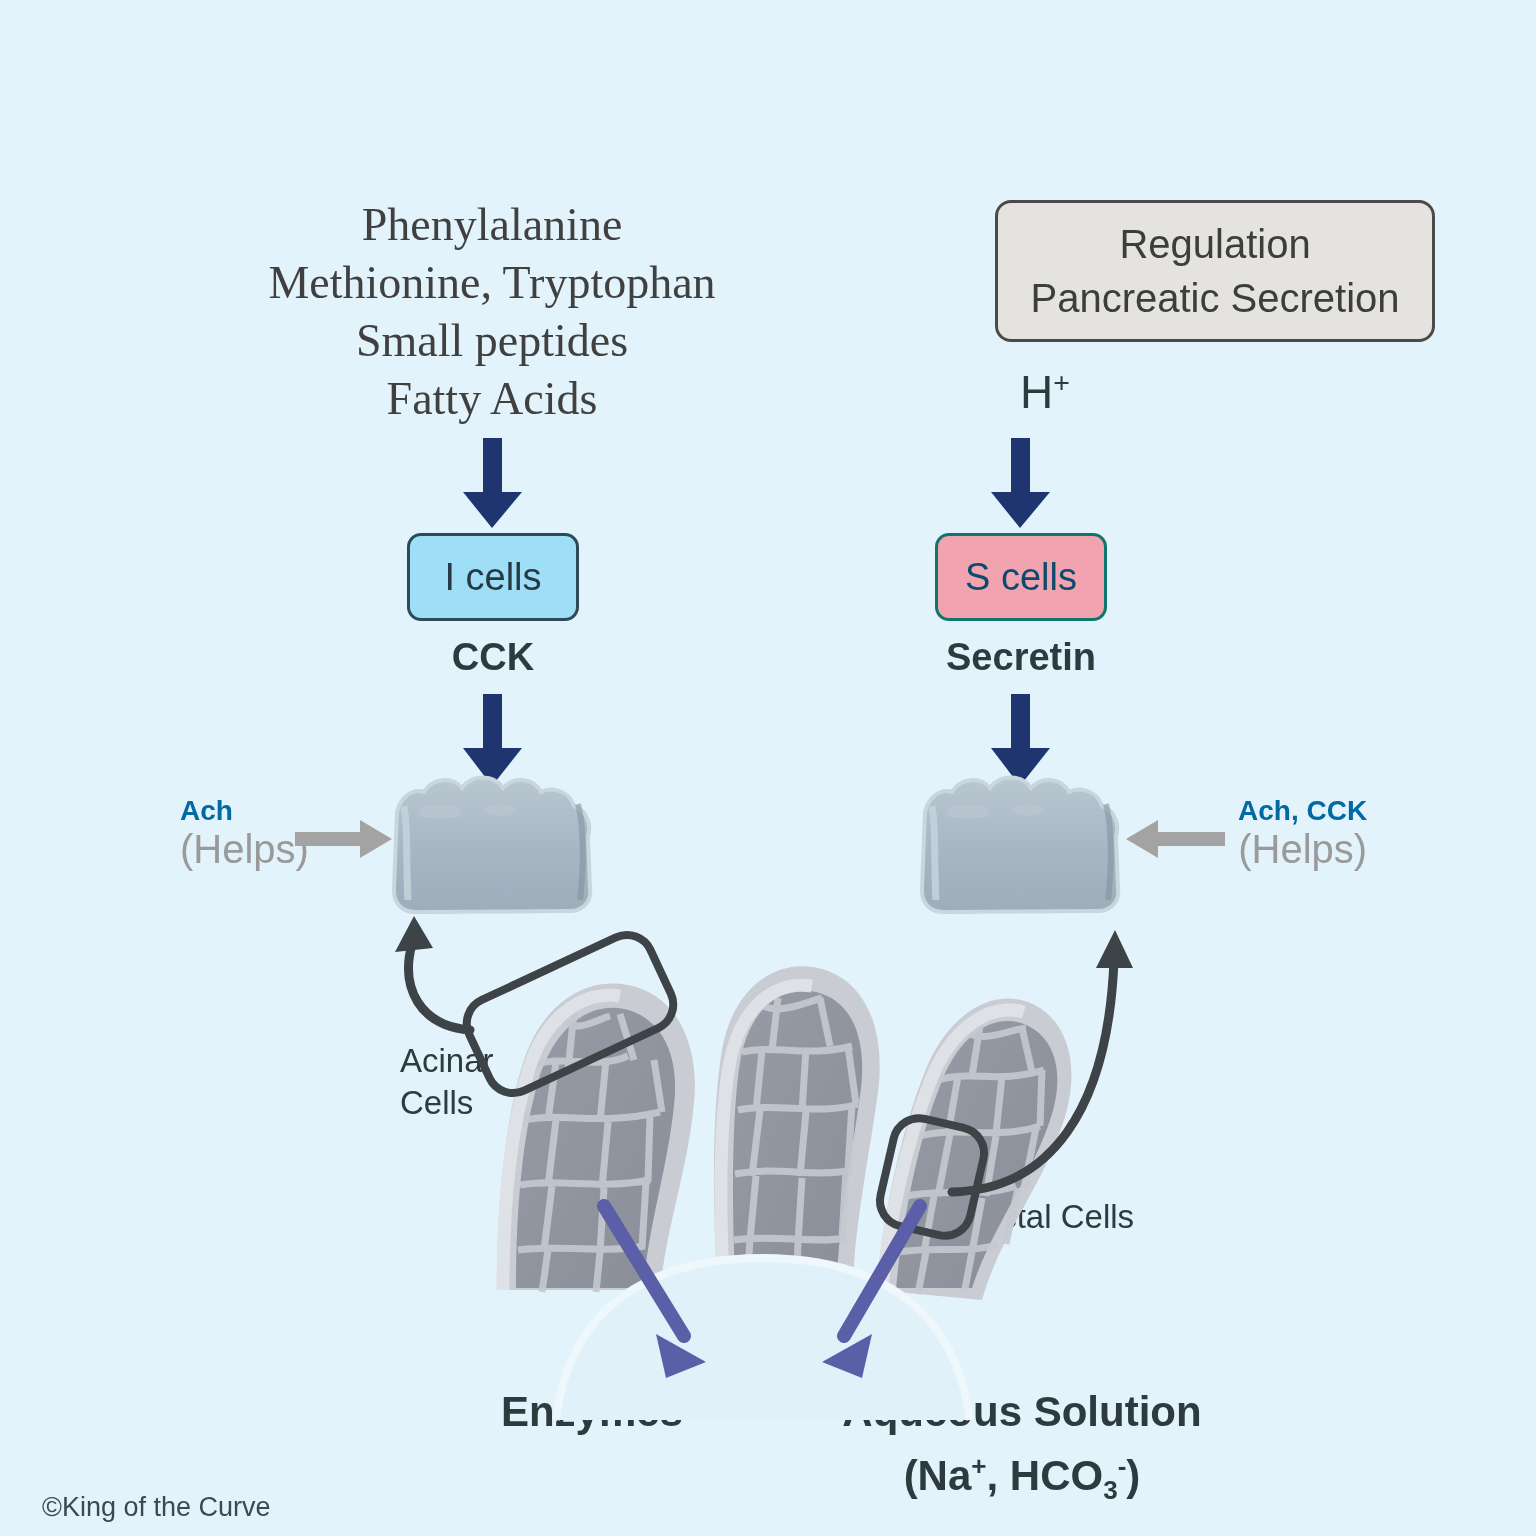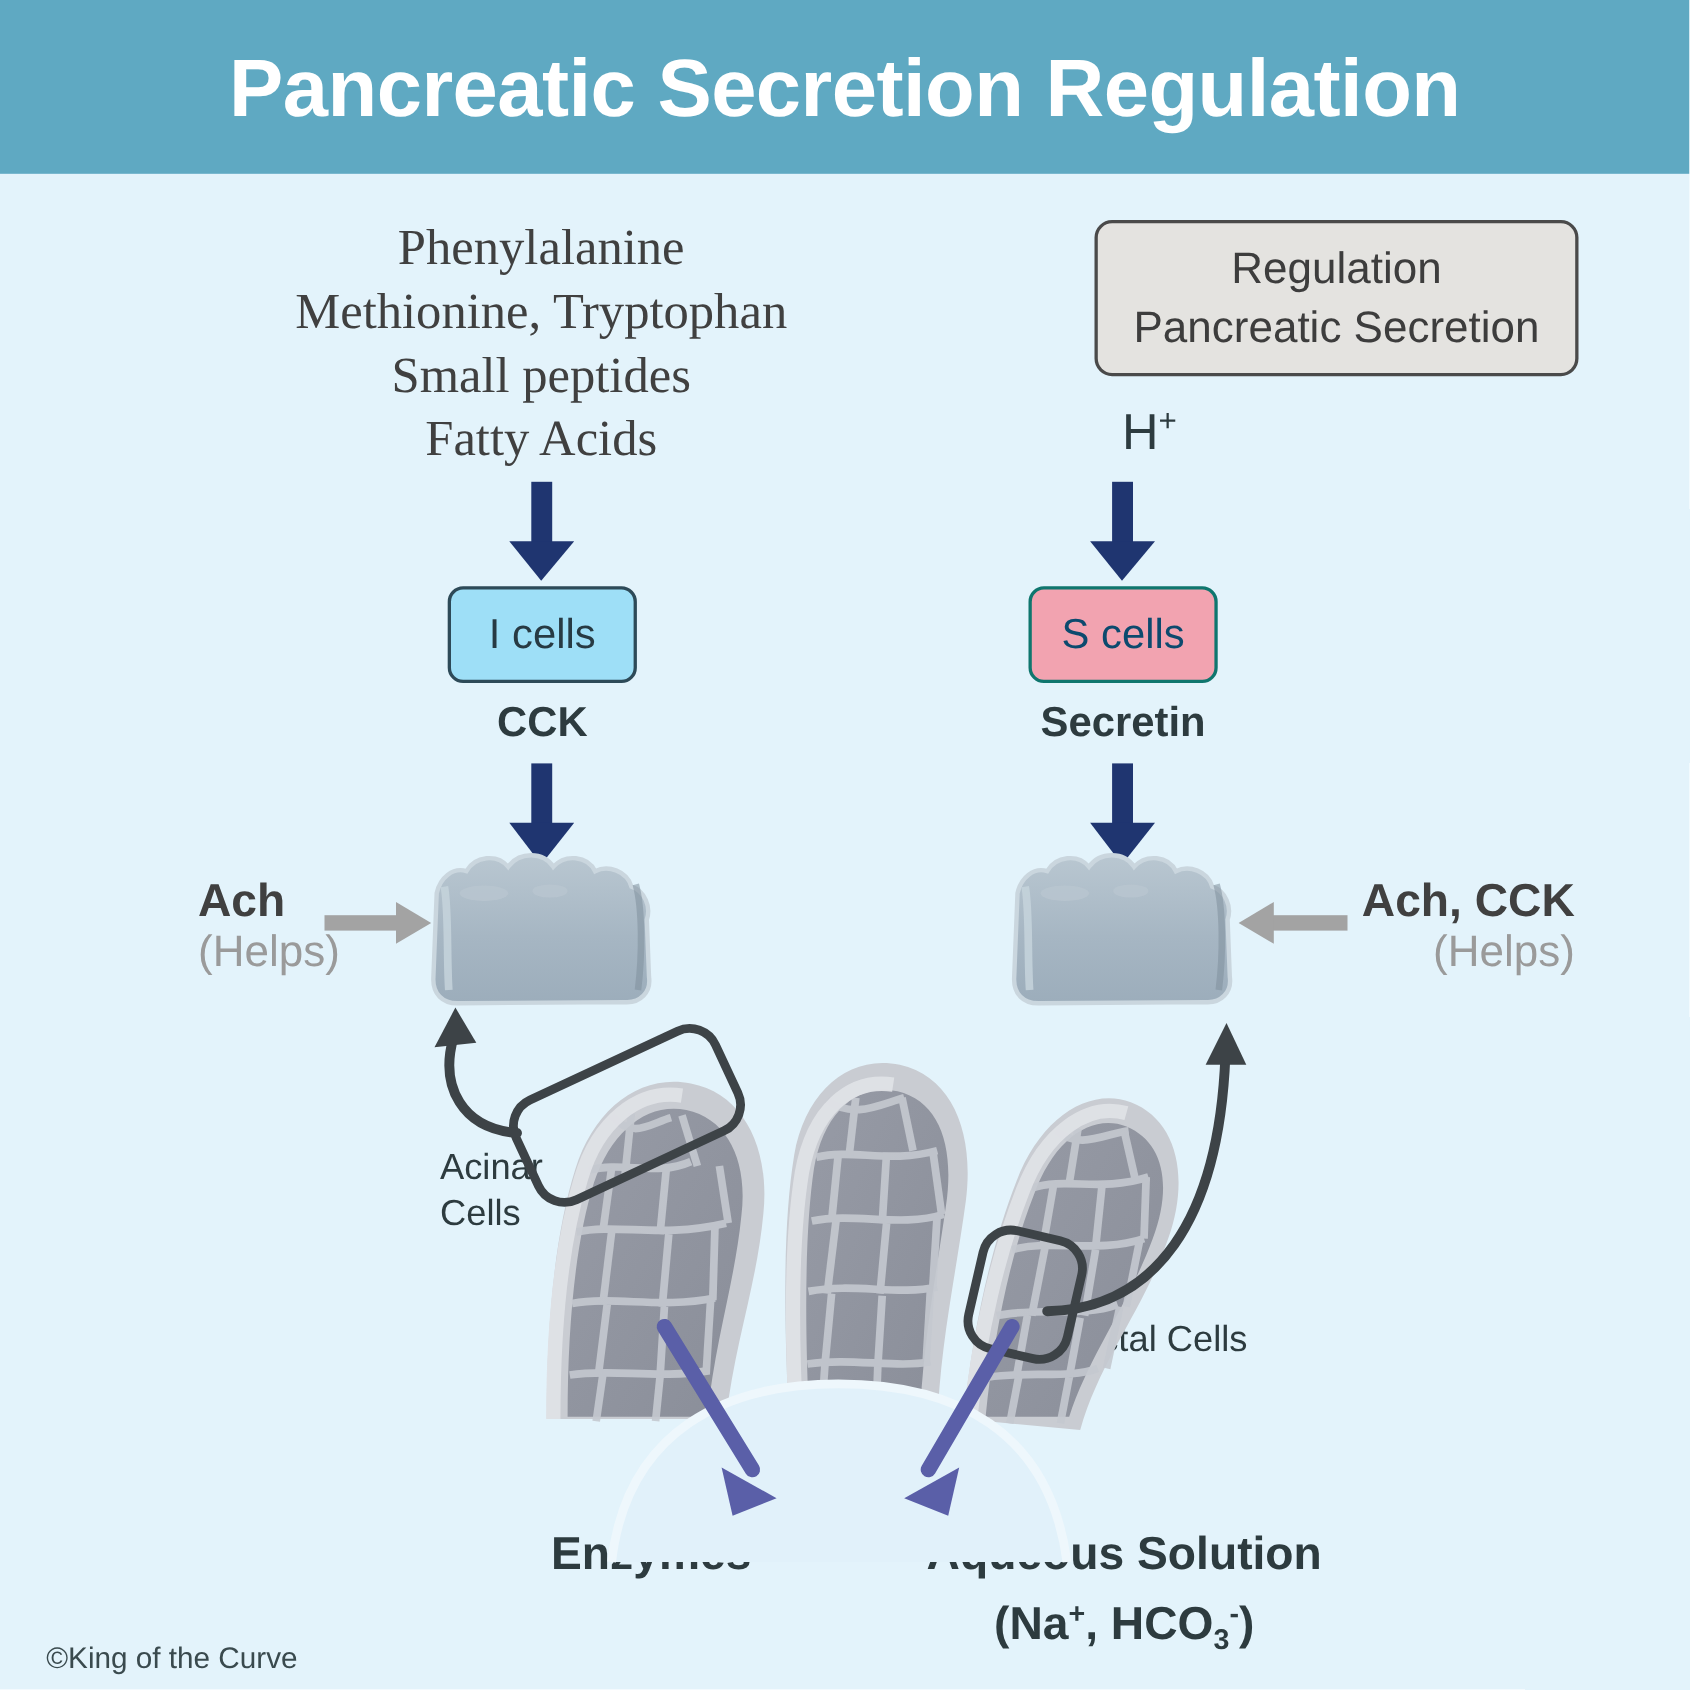--- a/index.html
+++ b/index.html
@@ -108,22 +108,22 @@
 
   .hormone-label {
     color: #2d3b3f;
     font-size: 38px;
     font-weight: bold;
     top: 636px;
   }
 
   
   .ach-main {
-    color: #404040;
-    font-size: 42px;
+    color: #0369a1;
+    font-size: 28px;
     font-weight: bold;
     white-space: nowrap;
   }
   .ach-sub {
     color: #9a9a9a;
     font-size: 40px;
     white-space: nowrap;
   }
 
   
@@ -153,23 +153,20 @@
   }
 
   svg { display: block; }
   #scene { position: absolute; left: 0; top: 0; }
 </style>
 </head>
 <body>
 
 <div id="canvas">
 
-  <div id="header-band">
-    <div id="header-title">Pancreatic Secretion Regulation</div>
-  </div>
 
   <div class="ctext" style="left:492px; top:196px;">
     <div class="stim-line">Phenylalanine</div>
     <div class="stim-line">Methionine, Tryptophan</div>
     <div class="stim-line">Small peptides</div>
     <div class="stim-line">Fatty Acids</div>
   </div>
 
   <div id="info-box">
     <div class="ib-line">Regulation</div>

